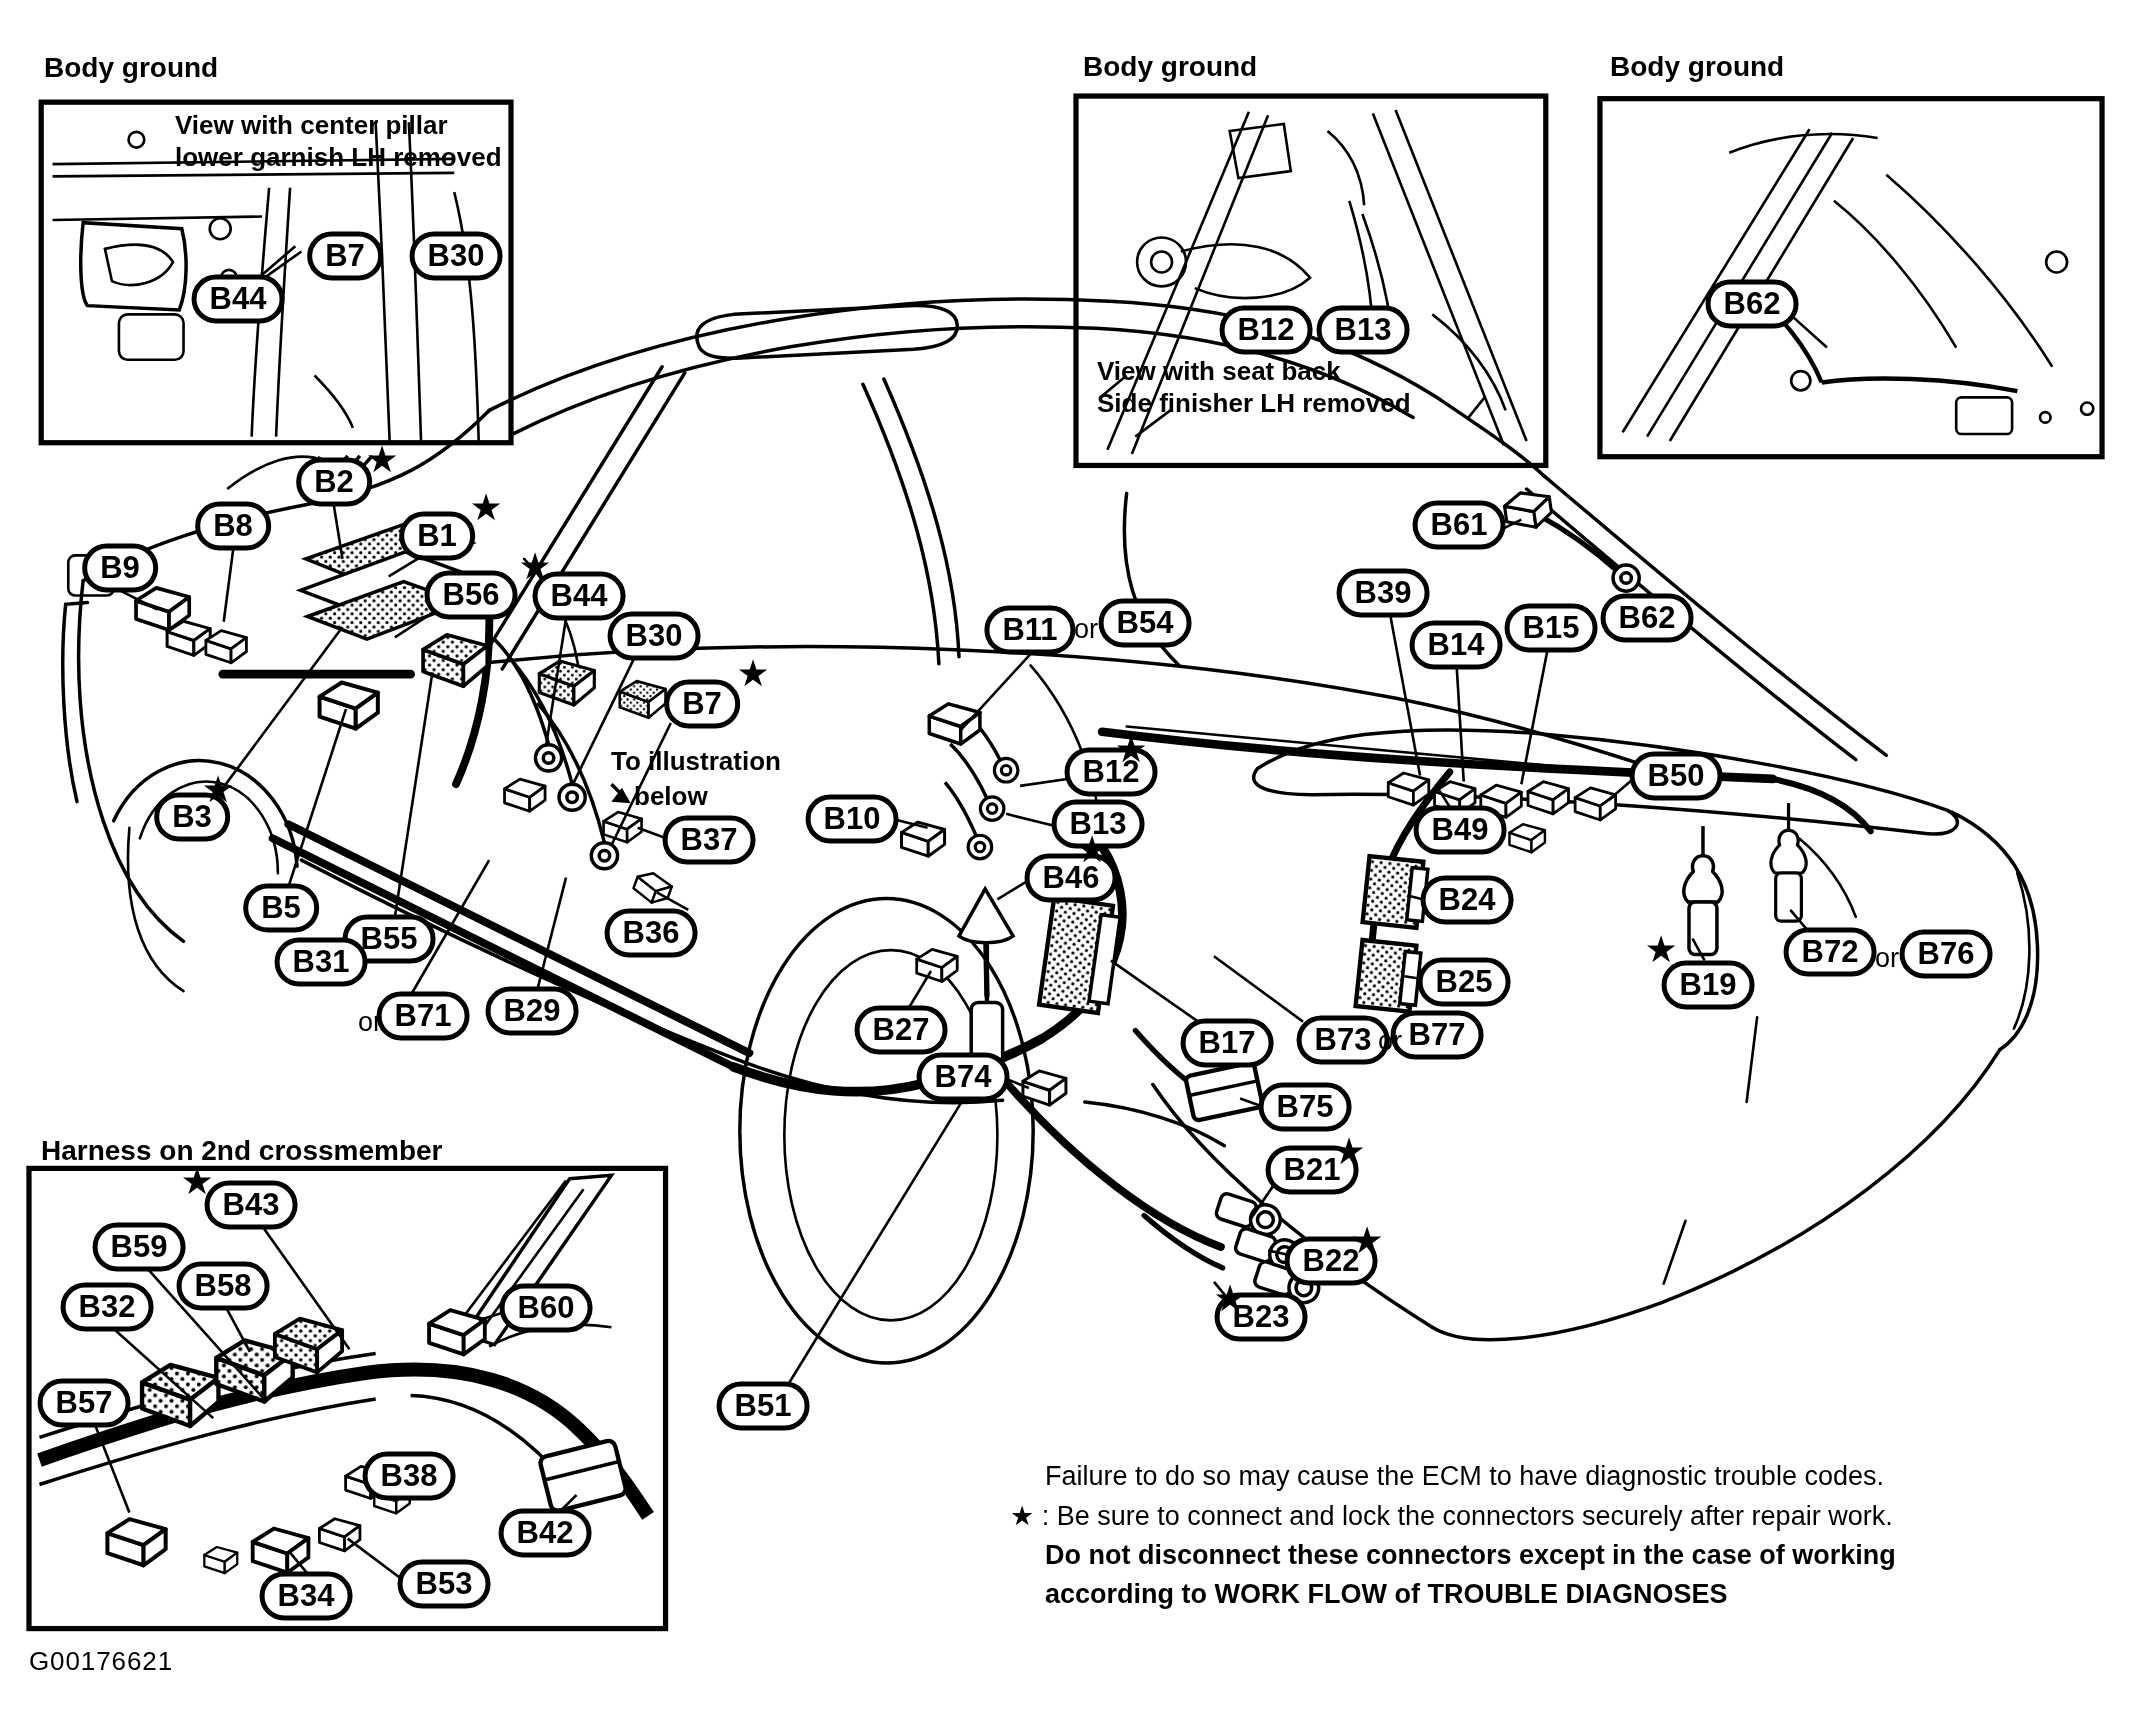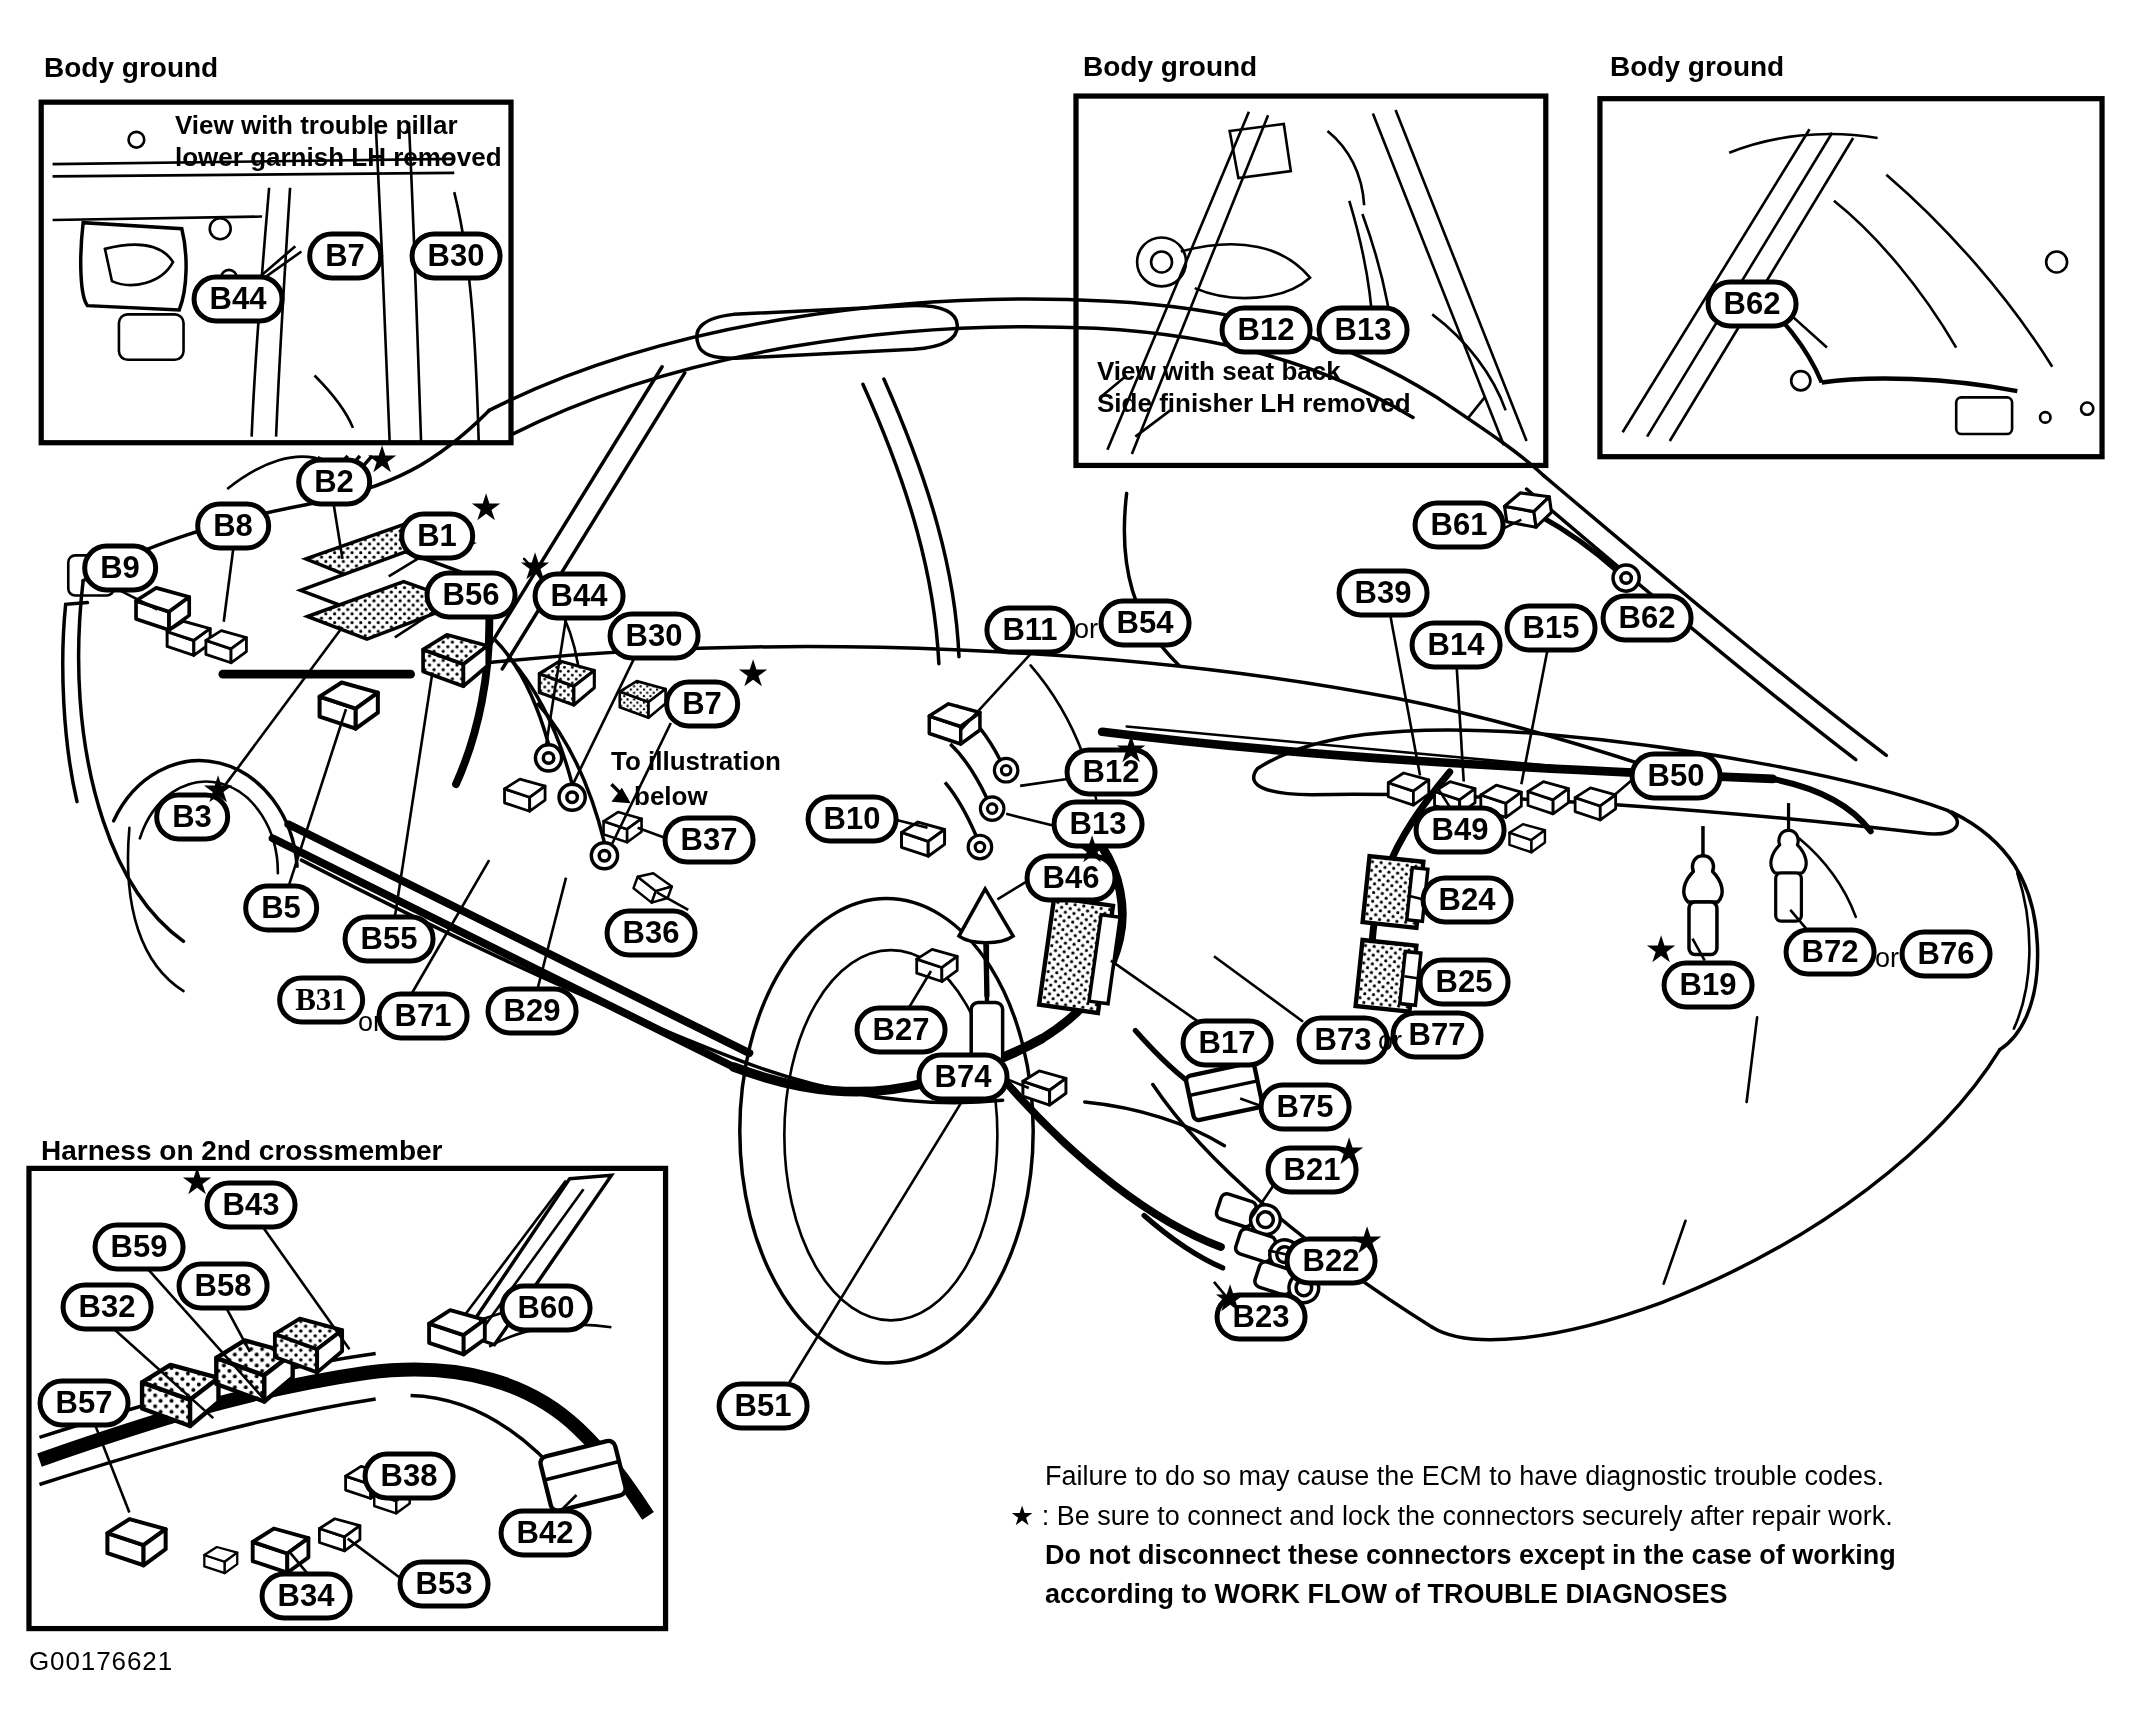--- a/index.html
+++ b/index.html
@@ -351,21 +351,21 @@
     <path d="M580,1502 L548,1512"></path>
     <path d="M455,1712 L432,1700"></path>
     <path d="M640,1732 L660,1712"></path>
     <path d="M352,1802 L332,1778"></path>
     <path d="M462,1810 L398,1762"></path>
   </g>
 </svg>
 
 <div class="inset-title" style="left:44px;top:52px;">Body ground</div>
 <div class="caption" style="left:175px;top:110px;">
-      <div>View with trouble pillar</div>
+      <div>View with center pillar</div>
       <div>lower garnish LH removed</div>
     </div>
 
 <div class="inset-title" style="left:1083px;top:51px;">Body ground</div>
 <div class="caption" style="left:1097px;top:356px;">
       <div>View with seat back</div>
       <div>Side finisher LH removed</div>
     </div>
 
 <div class="inset-title" style="left:1610px;top:51px;">Body ground</div>
@@ -397,21 +397,21 @@
       <div class="pill" style="left: 233px; top: 526px;">B8</div>
       <div class="pill" style="left: 437px; top: 536px;">B1</div>
       <div class="pill" style="left: 120px; top: 568px;">B9</div>
       <div class="pill" style="left: 471px; top: 595px;">B56</div>
       <div class="pill" style="left: 579px; top: 596px;">B44</div>
       <div class="pill" style="left: 654px; top: 636px;">B30</div>
       <div class="pill" style="left: 702px; top: 704px;">B7</div>
       <div class="pill" style="left: 192px; top: 817px;">B3</div>
       <div class="pill" style="left: 281px; top: 908px;">B5</div>
       <div class="pill" style="left: 389px; top: 939px;">B55</div>
-      <div class="pill" style="left: 321px; top: 1000px; font-family: Liberation Serif, serif;">B31</div>
+      <div class="pill" style="left: 321px; top: 962px;">B31</div>
       <div class="pill" style="left: 423px; top: 1016px;">B71</div>
       <div class="pill" style="left: 532px; top: 1011px;">B29</div>
       <div class="pill" style="left: 651px; top: 933px;">B36</div>
       <div class="pill" style="left: 709px; top: 840px;">B37</div>
       <div class="pill" style="left: 852px; top: 819px;">B10</div>
       <div class="pill" style="left: 1030px; top: 622px; margin-top: 8px;">B11</div>
       <div class="pill" style="left: 1145px; top: 623px;">B54</div>
       <div class="pill" style="left: 1111px; top: 772px;">B12</div>
       <div class="pill" style="left: 1098px; top: 824px;">B13</div>
       <div class="pill" style="left: 1071px; top: 878px;">B46</div>

